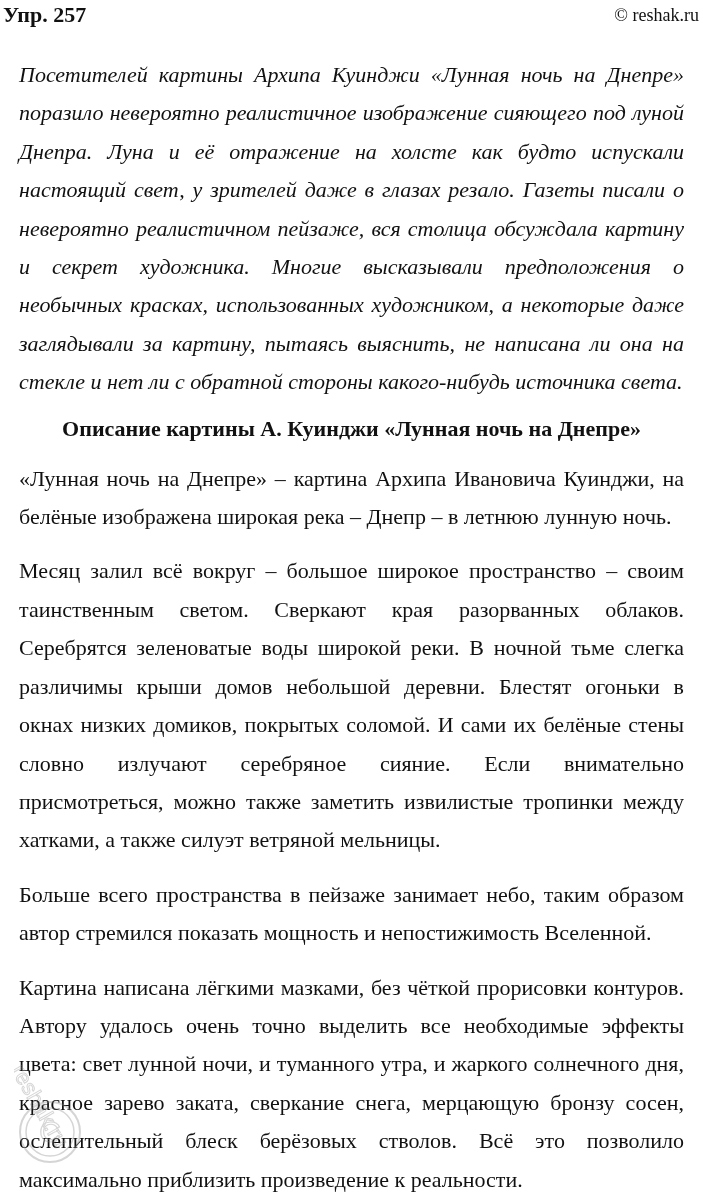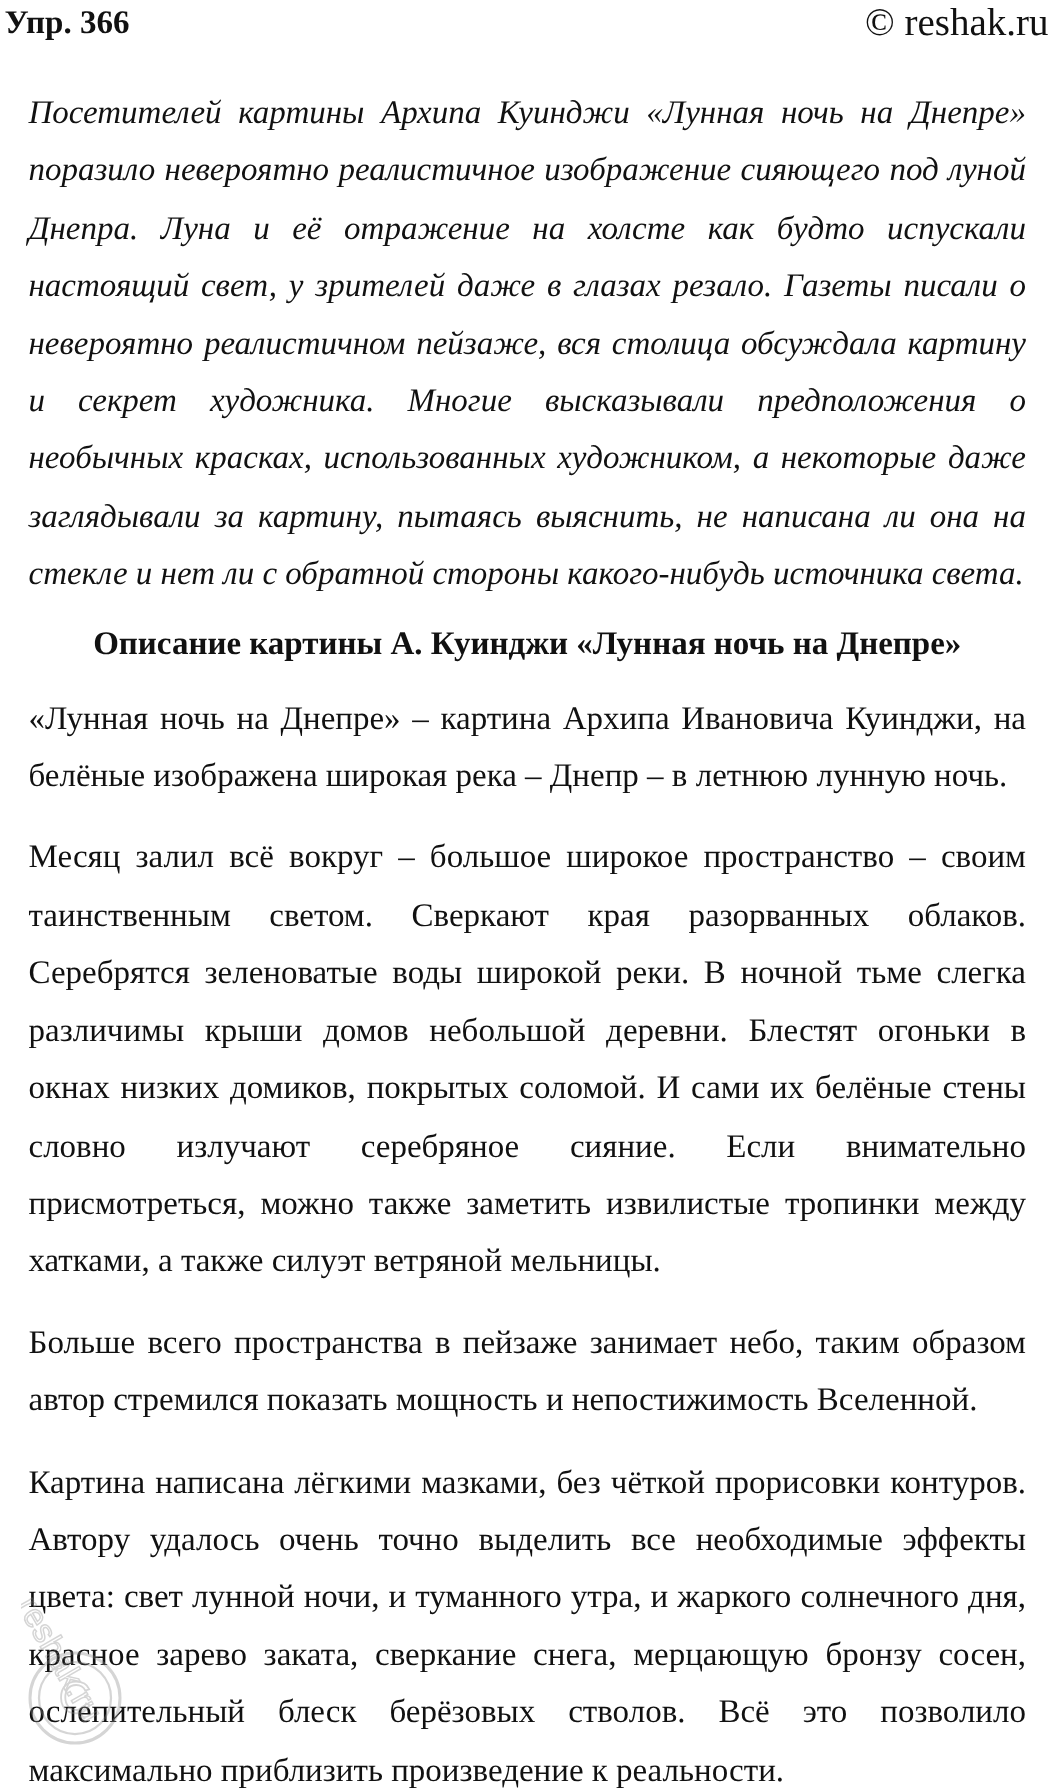--- a/index.html
+++ b/index.html
@@ -27,21 +27,21 @@
       left: 3px;
       top: 2px;
       font-weight: bold;
       font-size: 22px;
       line-height: 26px;
     }
     .site-mark {
       position: absolute;
       right: 4px;
       top: 2px;
-      font-size: 26px;
+      font-size: 18px;
       line-height: 26px;
     }
     .content {
       position: absolute;
       left: 3px;
       top: 40px;
       width: 697px;
     }
     p {
       margin: 16px;
@@ -70,21 +70,21 @@
       width: 96px;
       height: 130px;
       pointer-events: none;
       opacity: 0.35;
     }
   </style>
 </head>
 <body>
 
 <div class="header">
-  <div class="ex-title">Упр. 366</div>
+  <div class="ex-title">Упр. 257</div>
   <div class="site-mark">© reshak.ru</div>
 </div>
 
 <div class="content">
   <p class="italic para">Посетителей картины Архипа Куинджи «Лунная ночь на Днепре» поразило невероятно реалистичное изображение сияющего под луной Днепра. Луна и её отражение на холсте как будто испускали настоящий свет, у зрителей даже в глазах резало. Газеты писали о невероятно реалистичном пейзаже, вся столица обсуждала картину и секрет художника. Многие высказывали предположения о необычных красках, использованных художником, а некоторые даже заглядывали за картину, пытаясь выяснить, не написана ли она на стекле и нет ли с обратной стороны какого-нибудь источника света.</p>
   <div class="heading">Описание картины А. Куинджи «Лунная ночь на Днепре»</div>
   <p class="para">«Лунная ночь на Днепре» – картина Архипа Ивановича Куинджи, на белёные изображена широкая река – Днепр – в летнюю лунную ночь.</p>
   <p class="para">Месяц залил всё вокруг – большое широкое пространство – своим таинственным светом. Сверкают края разорванных облаков. Серебрятся зеленоватые воды широкой реки. В ночной тьме слегка различимы крыши домов небольшой деревни. Блестят огоньки в окнах низких домиков, покрытых соломой. И сами их белёные стены словно излучают серебряное сияние. Если внимательно присмотреться, можно также заметить извилистые тропинки между хатками, а также силуэт ветряной мельницы.</p>
   <p class="para">Больше всего пространства в пейзаже занимает небо, таким образом автор стремился показать мощность и непостижимость Вселенной.</p>
   <p class="para">Картина написана лёгкими мазками, без чёткой прорисовки контуров. Автору удалось очень точно выделить все необходимые эффекты цвета: свет лунной ночи, и туманного утра, и жаркого солнечного дня, красное зарево заката, сверкание снега, мерцающую бронзу сосен, ослепительный блеск берёзовых стволов. Всё это позволило максимально приблизить произведение к реальности.</p>

